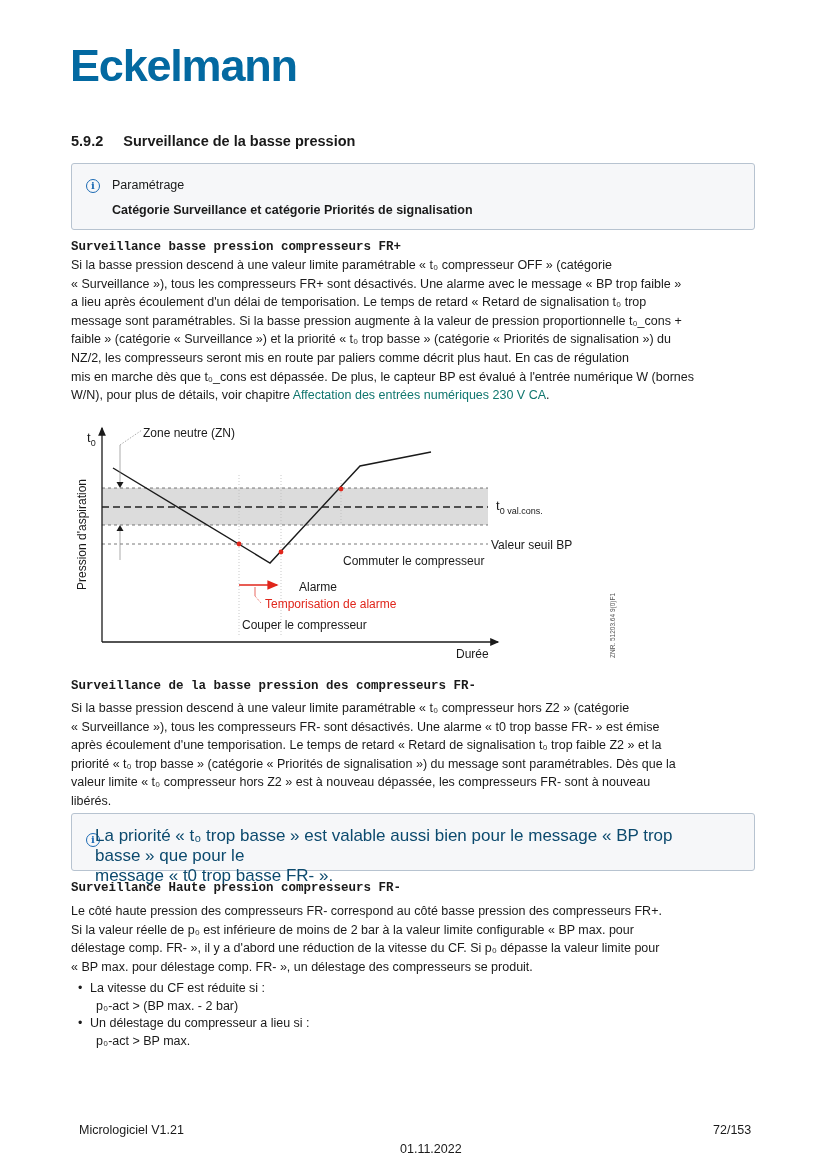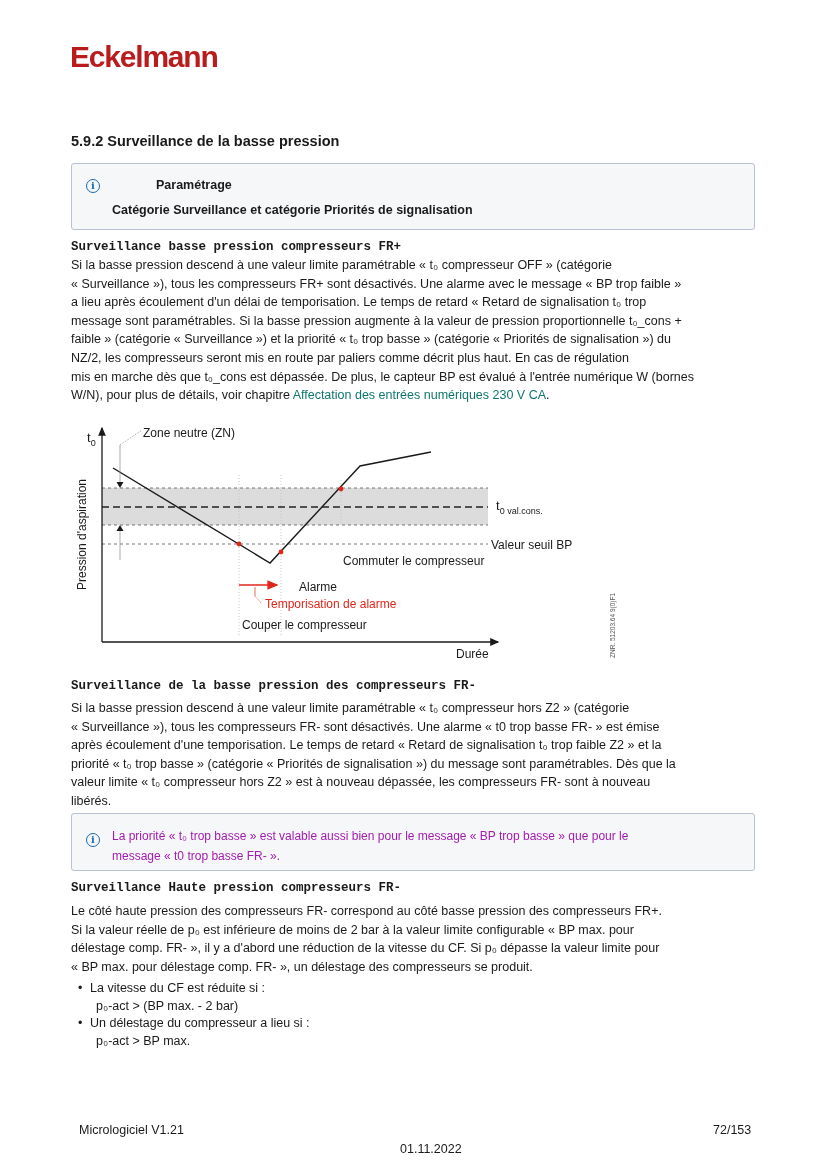--- a/index.html
+++ b/index.html
@@ -1,28 +1,28 @@
 <!DOCTYPE html>
 <html><head>
 <meta charset="utf-8">
 <style>
   html, body { margin: 0; padding: 0; background: #ffffff; }
   body { width: 827px; height: 1169px; position: relative; font-family: "Liberation Sans", sans-serif; color: #1a1a1a; overflow: hidden; }
-  .logo { position: absolute; left: 70px; top: 40px; font-family: "Liberation Sans", sans-serif; font-weight: bold; font-size: 30px; color: #b91c1c; letter-spacing: -1.2px; }
+  .logo { position: absolute; left: 70px; top: 40px; font-family: "Liberation Sans", sans-serif; font-weight: bold; font-size: 45px; color: #0369a1; letter-spacing: -1.2px; }
   .h2 { position: absolute; left: 71px; top: 133px; font-size: 14.5px; font-weight: bold; color: #1a1a1a; }
-  .h2 .num { margin-right: 0; }
+  .h2 .num { margin-right: 16px; }
   .infobox { position: absolute; left: 71px; width: 684px; box-sizing: border-box; background: #f6f7f9; border: 1px solid #b7c3d0; border-radius: 3px; }
   .infobox .icon { position: absolute; left: 14px; width: 12px; height: 12px; border: 1.5px solid #1b6ab4; border-radius: 50%; color: #1b6ab4; font-size: 10px; font-weight: bold; line-height: 12px; text-align: center; font-family: "DejaVu Serif", serif; }
   .box1 { top: 163px; height: 67px; }
   .box1 .icon { top: 15px; }
-  .box1 .t1 { position: absolute; left: 40px; top: 14px; font-size: 12.5px; font-weight: bold; margin-left: 44px; }
+  .box1 .t1 { position: absolute; left: 40px; top: 14px; font-size: 12.5px; font-weight: normal; }
   .box1 .t2 { position: absolute; left: 40px; top: 39px; font-size: 12.5px; font-weight: bold; }
   .box2 { top: 813px; height: 58px; }
   .box2 .icon { top: 19px; }
-  .box2 .txt { position: absolute; left: 40px; top: 12px; font-size: 12px; line-height: 20px; width: 620px; color: #a21caf; }
+  .box2 .txt { position: absolute; left: 23px; top: 12px; font-size: 17px; line-height: 20px; width: 620px; color: #0c4a6e; }
   .sub { position: absolute; left: 71px; font-size: 12.5px; font-weight: bold; font-family: Liberation Mono, monospace; }
   .para { position: absolute; left: 71px; width: 690px; font-size: 12.5px; line-height: 18.6px; color: #1a1a1a; }
   .link { color: #0f766e; }
   .bullets { position: absolute; left: 78px; top: 980px; font-size: 12.5px; line-height: 17.5px; }
   .bullets .b { position: relative; padding-left: 12px; }
   .bullets .b::before { content: "•"; position: absolute; left: 0; top: 0; }
   .bullets .cond { padding-left: 18px; }
   .footer { position: absolute; top: 1123px; font-size: 12.5px; color: #1a1a1a; }
   svg text { font-family: "Liberation Sans", sans-serif; }
 </style>

